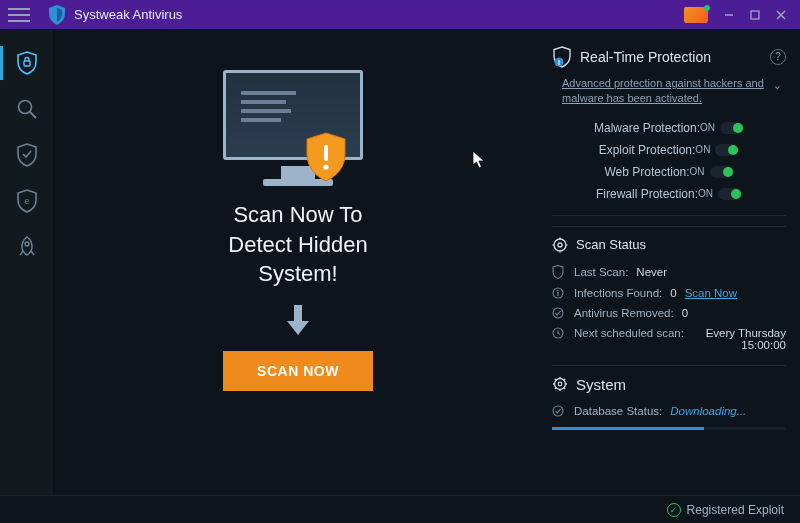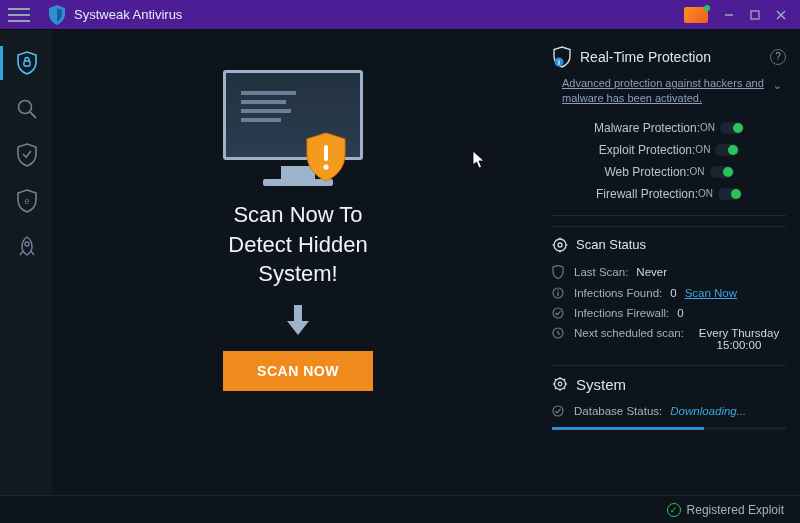--- a/index.html
+++ b/index.html
@@ -416,32 +416,32 @@
         <span class="val">0</span>
         <span class="link">Scan Now</span>
       </div>
       <div class="status-row">
         <span class="status-icon">
             <svg width="12" height="12" viewBox="0 0 12 12">
               <circle cx="6" cy="6" r="5" fill="none" stroke="currentColor" stroke-width="1.1"></circle>
               <path d="M3.5 6 L5.2 7.8 L8.5 4.2" fill="none" stroke="currentColor" stroke-width="1.2"></path>
             </svg>
           </span>
-        <span>Infections Firewall:</span>
+        <span>Antivirus Removed:</span>
         <span class="val">0</span>
       </div>
       <div class="status-row" style="align-items:flex-start;">
         <span class="status-icon">
             <svg width="12" height="12" viewBox="0 0 12 12">
               <circle cx="6" cy="6" r="5" fill="none" stroke="currentColor" stroke-width="1.1"></circle>
               <path d="M6 3.5 V6.2 L8 7.5" fill="none" stroke="currentColor" stroke-width="1.2"></path>
             </svg>
           </span>
         <span>Next scheduled scan:</span>
-        <span class="val" style="text-align:center;flex:1;">Every Thursday 15:00:00</span>
+        <span class="val" style="text-align:right;flex:1;">Every Thursday 15:00:00</span>
       </div>
 
       <div class="divider"></div>
 
       <div class="section-head" style="font-size:15px;">
         <span>
           <svg width="16" height="16" viewBox="0 0 16 16">
               <circle cx="8" cy="8" r="5.5" fill="none" stroke="#cdd9e5" stroke-width="1.3"></circle>
               <circle cx="8" cy="8" r="1.8" fill="none" stroke="#cdd9e5" stroke-width="1.2"></circle>
               <g stroke="#cdd9e5" stroke-width="1.4">

